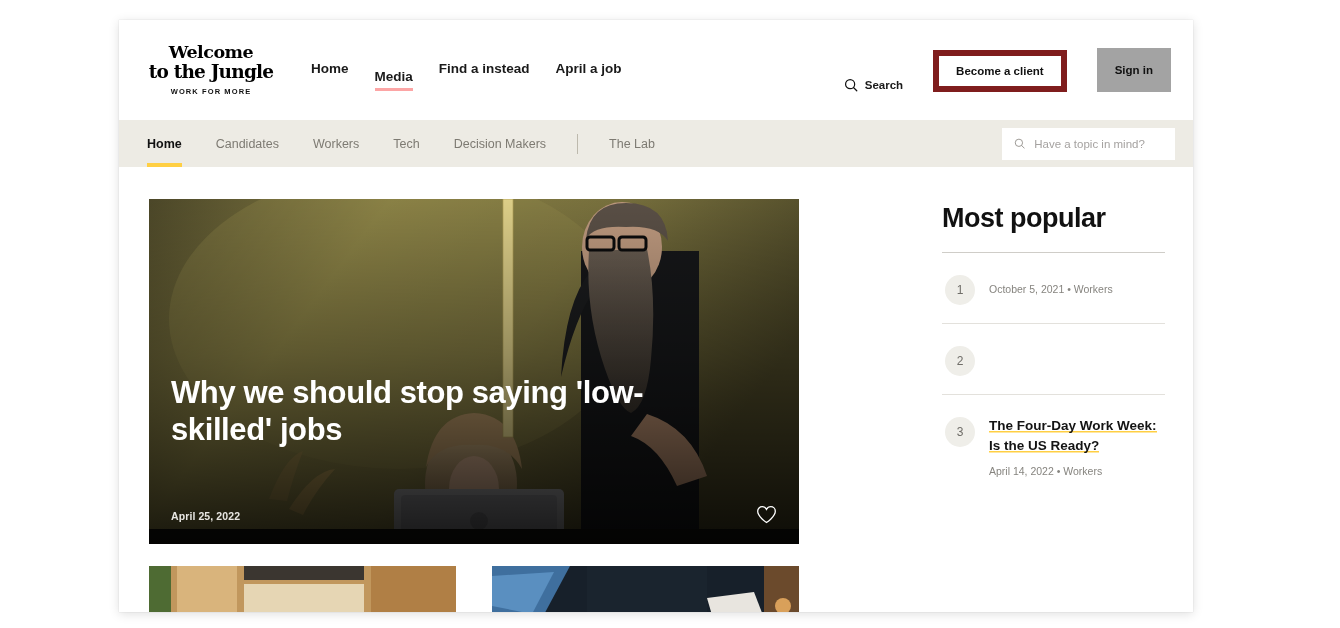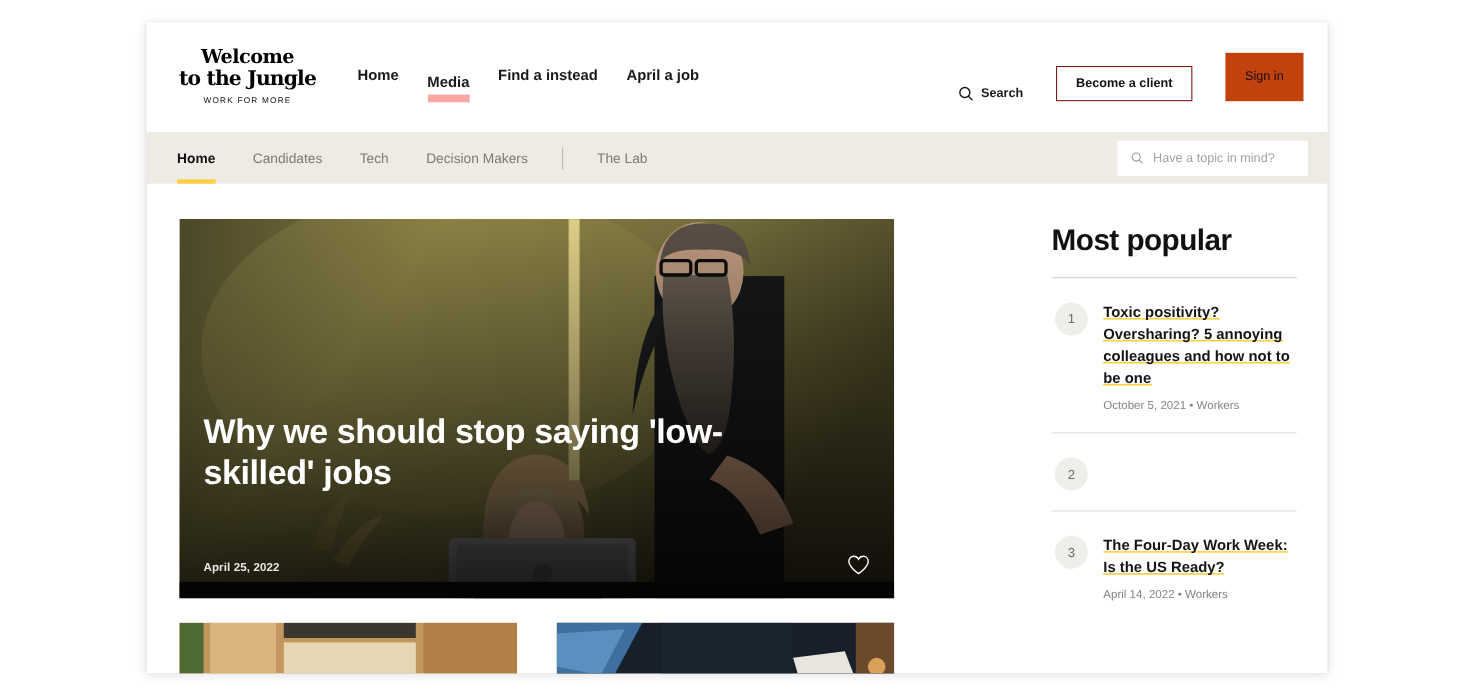--- a/index.html
+++ b/index.html
@@ -5,21 +5,21 @@
   * { box-sizing: border-box; margin: 0; padding: 0; }
   html, body {
     width: 1340px; height: 628px;
     background: #ffffff;
     font-family: "Liberation Sans", sans-serif;
     overflow: hidden;
   }
 
   .page-card {
     position: absolute;
-    left: 133px; top: 20px;
+    left: 119px; top: 20px;
     width: 1074px; height: 592px;
     background: #ffffff;
     box-shadow: 0 2px 10px rgba(0,0,0,0.13), 0 0 1px rgba(0,0,0,0.18);
     overflow: hidden;
   }
 
   
   .top-header {
     position: relative;
     height: 100px;
@@ -40,77 +40,77 @@
     font-size: 17.5px;
     letter-spacing: -0.5px;
     color: #000;
     text-align: center;
     white-space: nowrap;
   }
   .logo-line.l2 { font-size: 18.5px; margin-top: 1px; letter-spacing: -0.8px; }
   .logo-tagline {
     margin-top: 7px;
     font-size: 7.5px;
-    font-weight: normal;
+    font-weight: bold;
     letter-spacing: 1.1px;
     text-align: center;
     color: #111;
   }
 
   .main-nav {
     display: flex;
     align-items: center;
     gap: 26px;
     margin-left: 36px;
   }
   .main-nav a {
     font-size: 13.5px;
     font-weight: bold;
     color: #1a1a1a;
     text-decoration: none;
     padding-bottom: 4px;
     white-space: nowrap;
   }
   .main-nav a.active {
-    border-bottom: 7px solid #fca5a5;
+    border-bottom: 3px solid #fca5a5;
     margin-top: 20px;
   }
 
   .header-right {
     margin-left: auto;
     display: flex;
     align-items: flex-end;
     gap: 30px;
   }
   .search-link {
     display: flex;
     align-items: center;
     gap: 7px;
     font-size: 11.5px;
     font-weight: bold;
     color: #1a1a1a;
     cursor: pointer;
     white-space: nowrap;
   }
   .btn-outline {
-    border: 1px solid #7f1d1d;
+    border: 6px solid #7f1d1d;
     background: #fff;
     font-size: 11.5px;
     font-weight: bold;
     color: #111;
     padding: 9px 17px;
     cursor: pointer;
     white-space: nowrap;
     font-family: "Liberation Sans", sans-serif;
   }
   .btn-yellow {
     border: none;
-    background: #c2410c;
+    background: #a3a3a3;
     font-size: 11.5px;
-    font-weight: normal;
+    font-weight: bold;
     color: #111;
     padding: 16px 18px;
     cursor: pointer;
     white-space: nowrap;
     font-family: "Liberation Sans", sans-serif;
   }
 
   
   .sub-nav {
     position: relative;
@@ -314,20 +314,21 @@
       </div>
       <button class="btn-outline">Become a client</button>
       <button class="btn-yellow">Sign in</button>
     </div>
   </div>
 
   <div class="sub-nav">
     <div class="sub-nav-items">
       <div class="sub-item active">Home</div>
       <div class="sub-item">Candidates</div>
+      <div class="sub-item">Workers</div>
       <div class="sub-item">Tech</div>
       <div class="sub-item">Decision Makers</div>
       <div class="sub-divider"></div>
       <div class="sub-item">The Lab</div>
     </div>
 
     <div class="topic-search">
       <svg width="13" height="13" viewBox="0 0 16 16">
         <circle cx="7" cy="7" r="5.2" fill="none" stroke="#9b9893" stroke-width="1.4"></circle>
         <line x1="10.8" y1="10.8" x2="14.6" y2="14.6" stroke="#9b9893" stroke-width="1.4" stroke-linecap="round"></line>
@@ -428,21 +429,20 @@
       </div>
     </div>
 
     <div class="col-right">
       <div class="popular-title">Most popular</div>
       <div class="popular-rule"></div>
 
       <div class="pop-item">
         <div class="pop-num">1</div>
         <div class="pop-body">
-          <a class="pop-title">Toxic positivity? Oversharing? 5 annoying colleagues and how not to be one</a>
           <div class="pop-meta">October 5, 2021 • Workers</div>
         </div>
       </div>
 
       <div class="pop-item">
         <div class="pop-num">2</div>
       </div>
 
       <div class="pop-item">
         <div class="pop-num">3</div>

